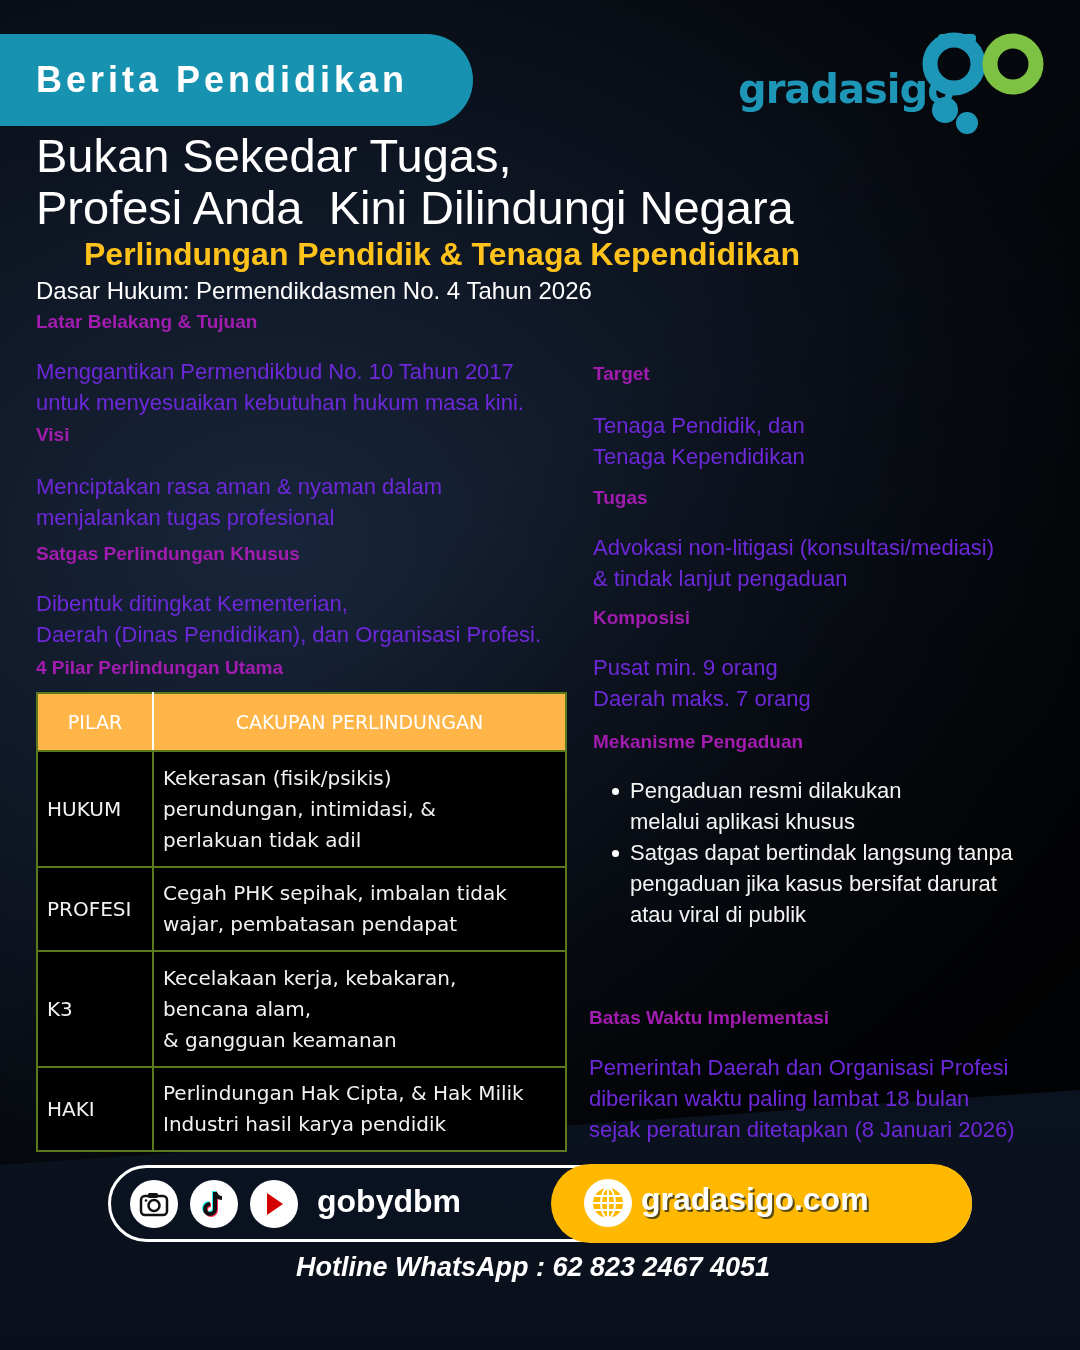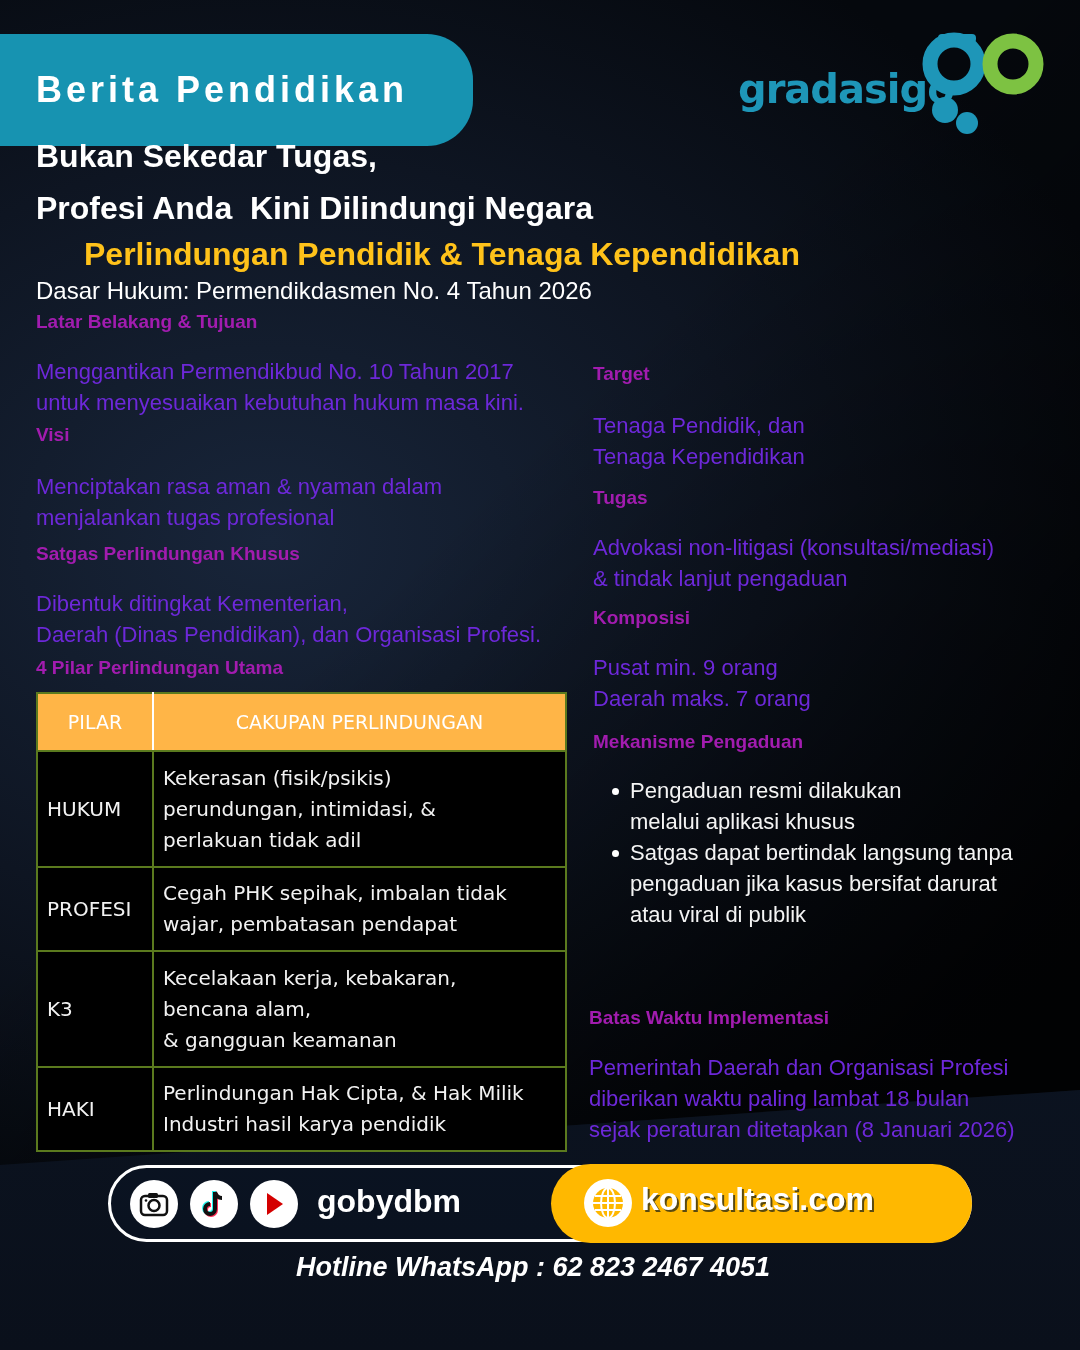--- a/index.html
+++ b/index.html
@@ -16,37 +16,37 @@
     clip-path: polygon(0 0, 100% 0, 100% 1090px, 0 1165px);
     pointer-events: none;
   }
   .bg-lower {
     position: absolute; inset: 0;
     background: linear-gradient(180deg, #101b2d 0%, #0c1524 60%, #0a101b 100%);
     clip-path: polygon(0 1165px, 100% 1090px, 100% 100%, 0 100%);
     pointer-events: none;
   }
   .pill {
-    position: absolute; left: 0; top: 34px; width: 473px; height: 112px;
+    position: absolute; left: 0; top: 34px; width: 473px; height: 92px;
     background: #1793b1; border-radius: 0 46px 46px 0;
     display: flex; align-items: center; padding-left: 36px;
   }
   .pill span {
     font-family: "Liberation Sans", sans-serif; font-weight: bold;
     font-size: 36px; letter-spacing: 4px; color: #fff;
   }
   .logo { position: absolute; left: 738px; top: 30px; width: 310px; height: 110px; }
   .logo .word {
     position: absolute; left: 0; top: 36px;
     font-family: "DejaVu Sans", sans-serif; font-weight: bold; font-size: 40px;
     color: #1e96b8; letter-spacing: -1px;
   }
   .title {
     position: absolute; left: 36px; top: 130px;
-    font-family: "Liberation Sans", sans-serif; font-weight: bold; font-size: 32px;
+    font-family: "Liberation Sans", sans-serif; font-weight: normal; font-size: 47px;
     line-height: 52px; color: #fff; white-space: pre;
   }
   .subtitle {
     position: absolute; left: 36px; top: 236px;
     font-family: "Liberation Sans", sans-serif; font-weight: bold; font-size: 32px;
     color: #ffc21a;
     margin-left: 48px;
   }
   .legal {
     position: absolute; left: 36px; top: 277px;
@@ -205,15 +205,15 @@
         <circle cx="18" cy="18" r="15" fill="#ffb800"></circle>
         <g stroke="#fff" stroke-width="2" fill="none">
           <ellipse cx="18" cy="18" rx="7" ry="15"></ellipse>
           <line x1="18" y1="3" x2="18" y2="33"></line>
           <line x1="3" y1="18" x2="33" y2="18"></line>
           <line x1="5" y1="11" x2="31" y2="11"></line>
           <line x1="5" y1="25" x2="31" y2="25"></line>
         </g>
       </svg>
   </div>
-  <span class="url">konsultasi.com</span>
+  <span class="url">gradasigo.com</span>
 </div>
 <div class="hotline">Hotline WhatsApp : 62 823 2467 4051</div>
 
 </body></html>

